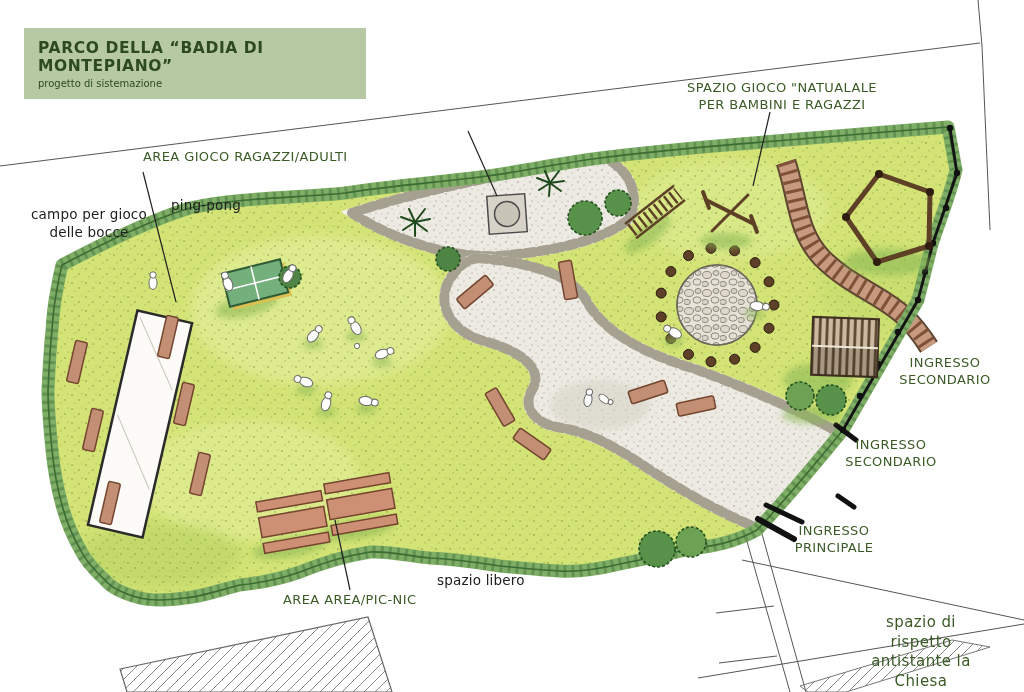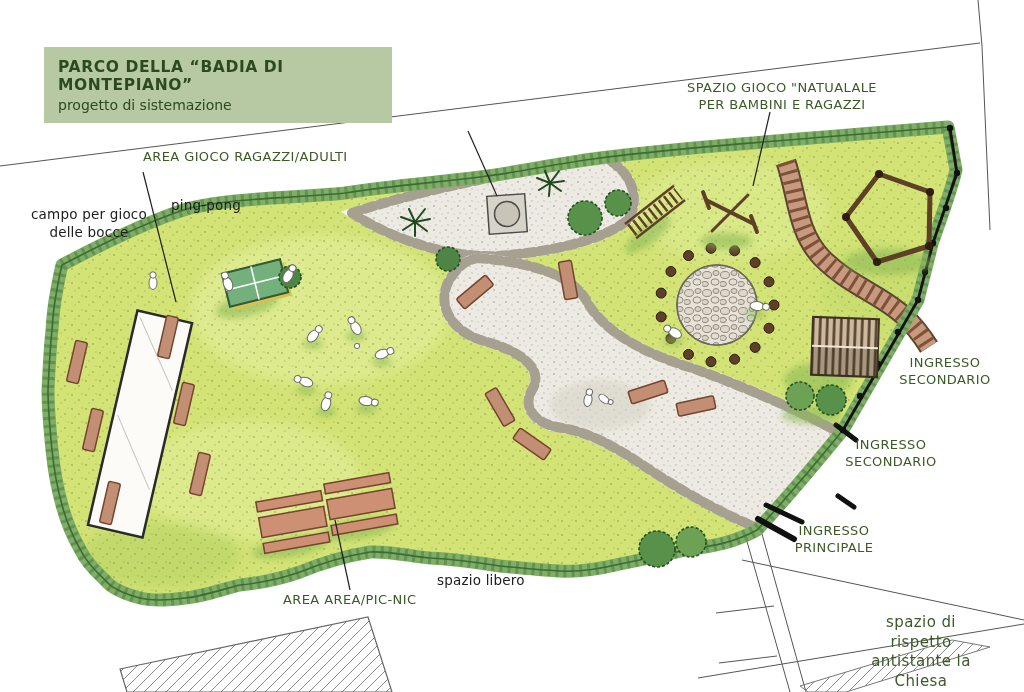--- a/index.html
+++ b/index.html
@@ -4,24 +4,24 @@
 <style>
   html,body{margin:0;padding:0;background:#fff;}
   .stage{position:relative;width:1024px;height:692px;background:#ffffff;overflow:hidden;
          font-family:"DejaVu Sans",sans-serif;}
   .stage svg{position:absolute;left:0;top:0;}
   .lbl{position:absolute;white-space:pre-line;color:#3b5a26;font-size:13px;font-weight:500;
        letter-spacing:.4px;line-height:1.3;}
   .lbl.black{color:#1d1d1d;font-weight:400;letter-spacing:.2px;font-size:13.5px;}
   .lbl.center{text-align:center;transform:translateX(-50%);}
   .lbl.small{font-size:15px;margin-top:36px;}
-  .title-box{position:absolute;left:44px;top:28px;width:320px;background:#b7c9a2;
-             padding:11px 14px 10px 14px;color:#2c4a1e;margin-top:19px;}
+  .title-box{position:absolute;left:24px;top:28px;width:320px;background:#b7c9a2;
+             padding:11px 8px 10px 14px;color:#2c4a1e;}
   .title-box .t1{font-size:15.5px;font-weight:bold;letter-spacing:.6px;}
-  .title-box .t2{font-size:14px;margin-top:3px;}
+  .title-box .t2{font-size:10px;margin-top:3px;}
 </style>
 </head>
 <body>
 
 <div class="stage">
 
 <svg width="1024" height="692" viewBox="0 0 1024 692">
   <defs>
     <clipPath id="parkClip">
       <path d="M62 265 C100 245 150 220 190 208 C240 197 300 198 345 193 C390 186 430 183 480 177 C520 172 560 163 600 158 C660 150 760 142 948 127 L956 170 C950 195 940 220 932 244 L918 300 L843 430 C820 458 790 495 757 530 C735 542 715 546 690 549 C660 556 640 560 620 564 C595 570 575 572 560 571 C540 570 520 568 500 566 C475 562 450 559 430 558 C410 556 388 551 370 552 C345 556 322 563 300 572 C280 579 260 583 240 585 C220 590 200 597 185 598 C170 600 152 601 140 598 C125 594 112 589 105 580 C92 568 85 560 80 549 C72 535 66 520 62 505 C57 487 54 470 52 450 C50 430 48 410 48 390 C49 370 50 348 52 330 C53 315 54 305 56 295 C58 283 60 273 62 265 Z"></path>

